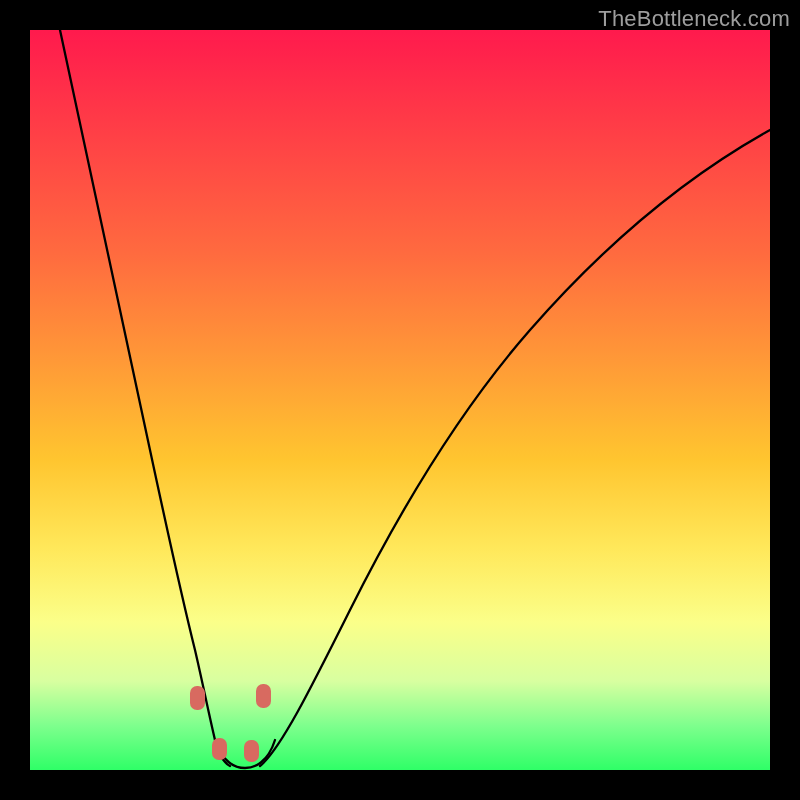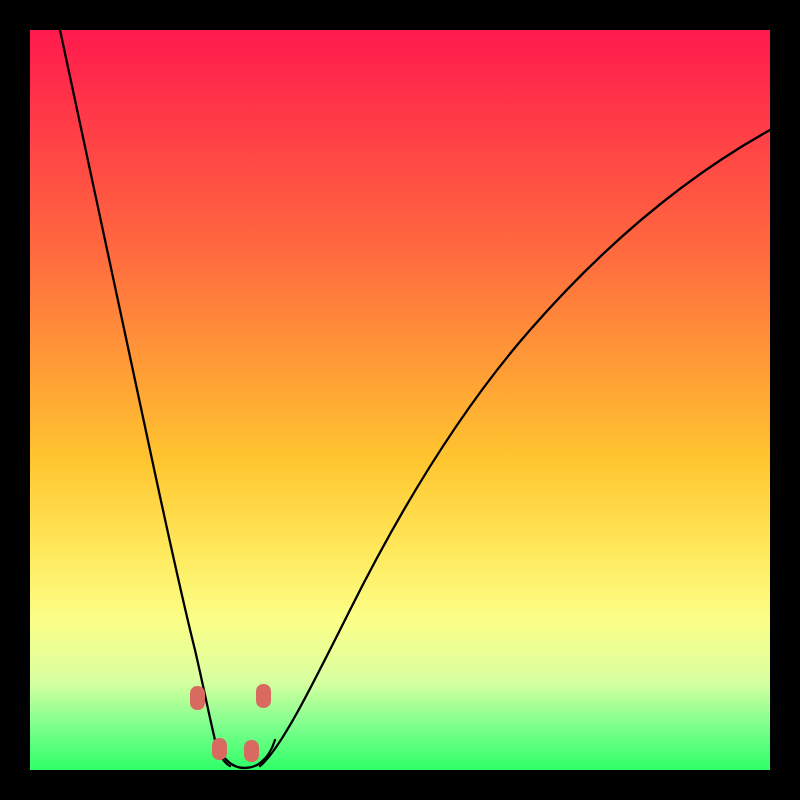--- a/index.html
+++ b/index.html
@@ -67,20 +67,21 @@
   .marker {
     fill: #d86a60;
     stroke: none;
   }
 </style>
 </head>
 <body>
 
 <div class="frame">
 
+  <div class="watermark">TheBottleneck.com</div>
 
   <div class="plot-area">
     <svg class="curves" viewBox="0 0 740 740">
 
       <path class="curve-main" d="M 30 0
                C 60 140, 90 280, 120 420
                C 135 490, 150 560, 165 620
                C 172 650, 178 680, 185 710
                C 188 722, 192 732, 200 736"></path>
 

